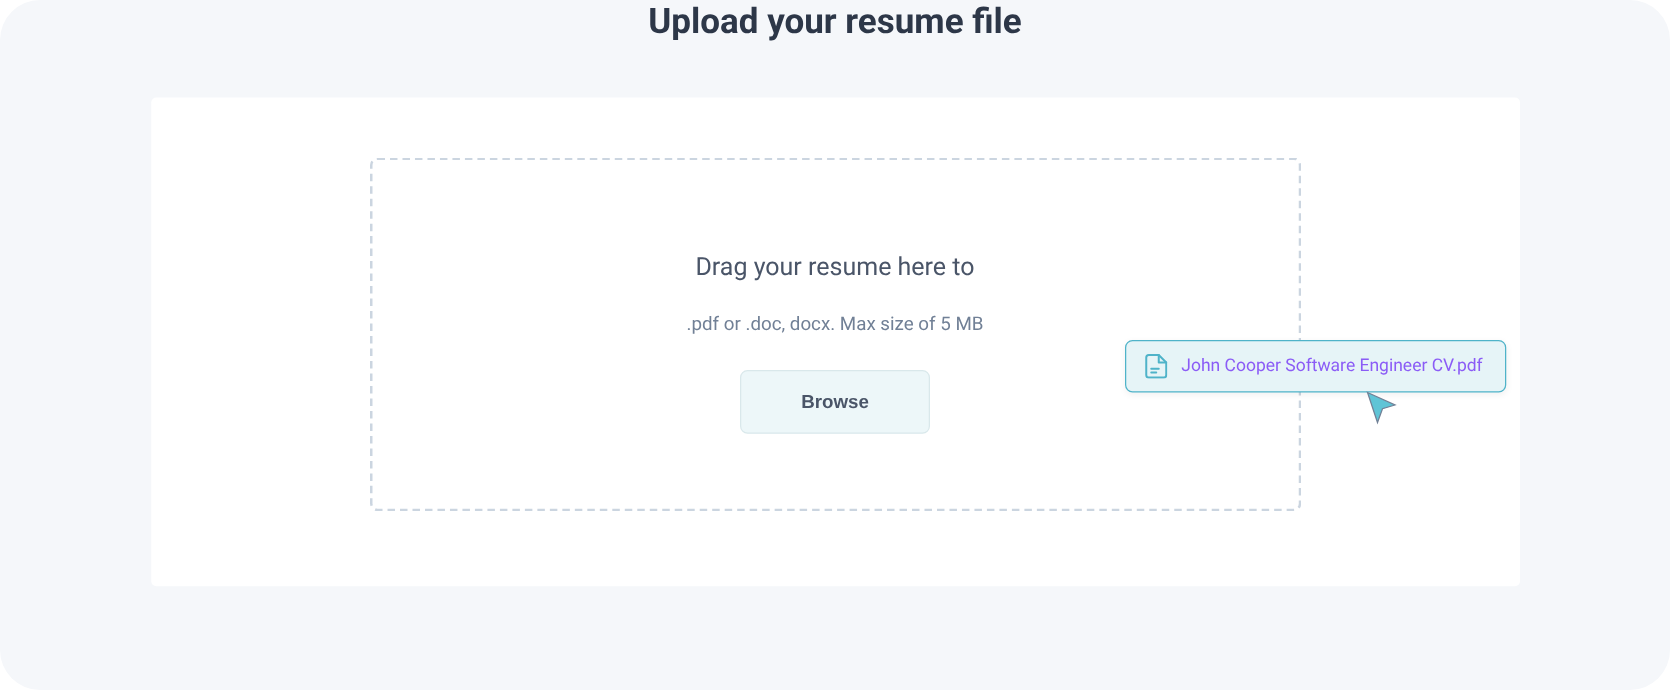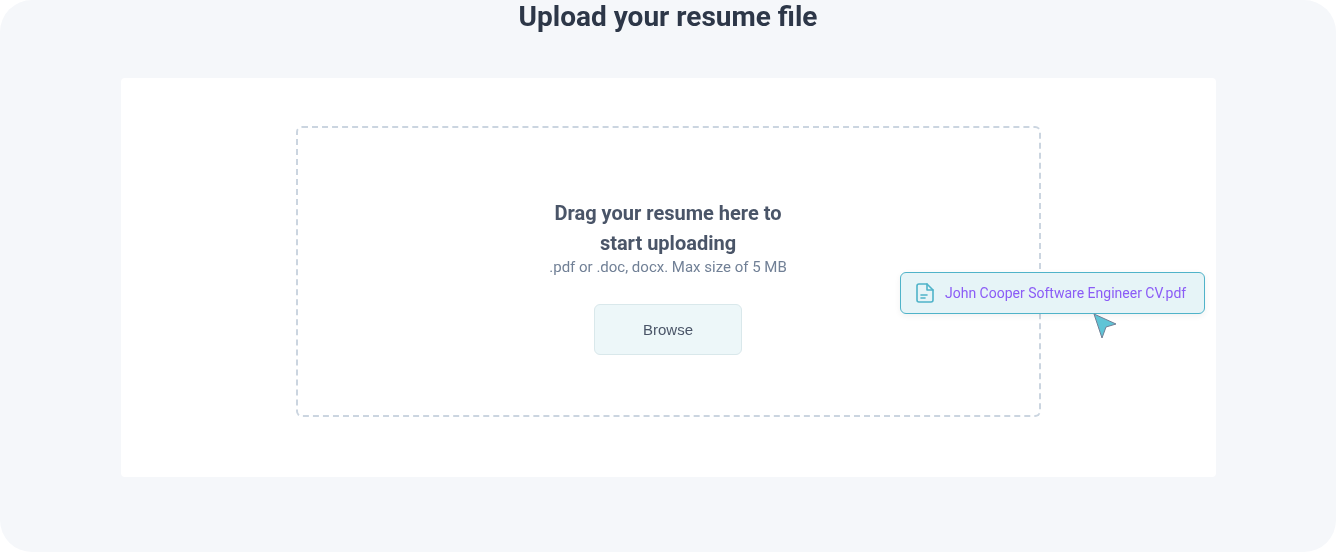--- a/index.html
+++ b/index.html
@@ -40,37 +40,38 @@
     }
     .dropzone {
       border: 2px dashed #cbd5e0;
       border-radius: 6px;
       padding: 70px 20px 60px 20px;
       text-align: center;
       position: relative;
     }
     .dropzone-title {
       font-size: 20px;
-      font-weight: 700;
+      font-weight: 400;
       color: #4a5568;
       line-height: 1.5;
+      margin-bottom: 22px;
     }
     .dropzone-subtitle {
       font-size: 15px;
       color: #718096;
       margin-bottom: 28px;
     }
     .browse-btn {
       display: inline-block;
       background: #edf7f9;
       border: 1px solid #d9e8eb;
       border-radius: 6px;
       padding: 16px 48px;
       font-size: 15px;
-      font-weight: 400;
+      font-weight: 700;
       color: #4a5568;
       cursor: pointer;
     }
     .file-chip {
       position: absolute;
       top: 272px;
       left: 900px;
       background: #e6f4f7;
       border: 1px solid #4fb3c9;
       border-radius: 6px;
@@ -102,21 +103,20 @@
 </head>
 <body>
 
 <div class="container">
   <h1 class="page-title">Upload your resume file</h1>
 
   <div class="card">
     <div class="dropzone">
       <div class="dropzone-title">
         <span>Drag your resume here to</span><br>
-        <span>start uploading</span>
       </div>
       <div class="dropzone-subtitle">.pdf or .doc, docx. Max size of 5 MB</div>
       <button class="browse-btn">Browse</button>
     </div>
   </div>
 
   <div class="file-chip">
     <span class="file-chip-icon">
       <svg width="18" height="20" viewBox="0 0 18 20" fill="none">
         <path d="M11 1H3C1.9 1 1 1.9 1 3V17C1 18.1 1.9 19 3 19H15C16.1 19 17 18.1 17 17V7L11 1Z" stroke="#4fb3c9" stroke-width="1.6" stroke-linecap="round" stroke-linejoin="round"></path>

